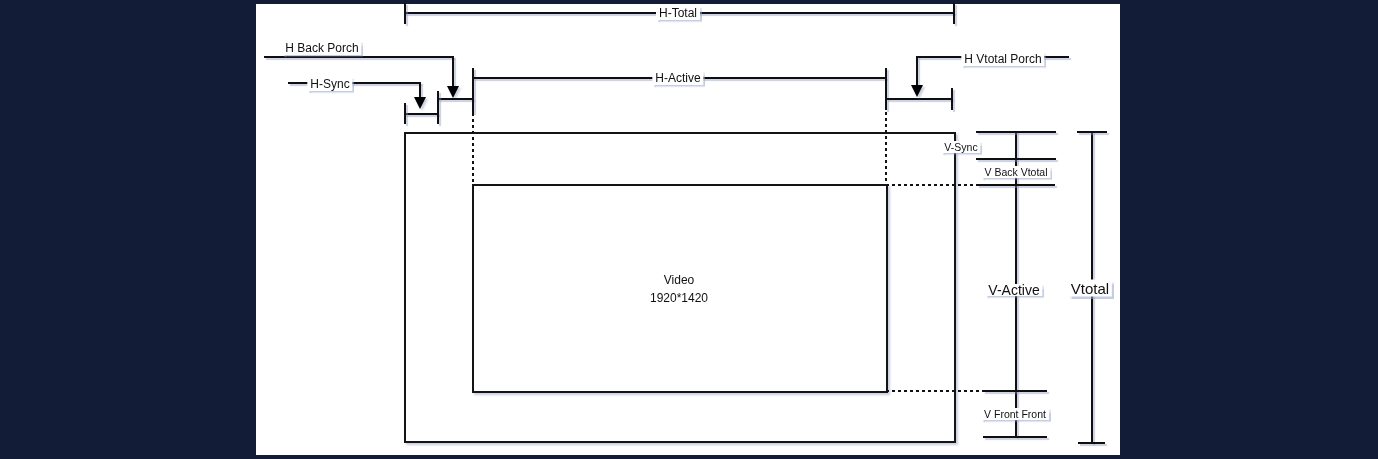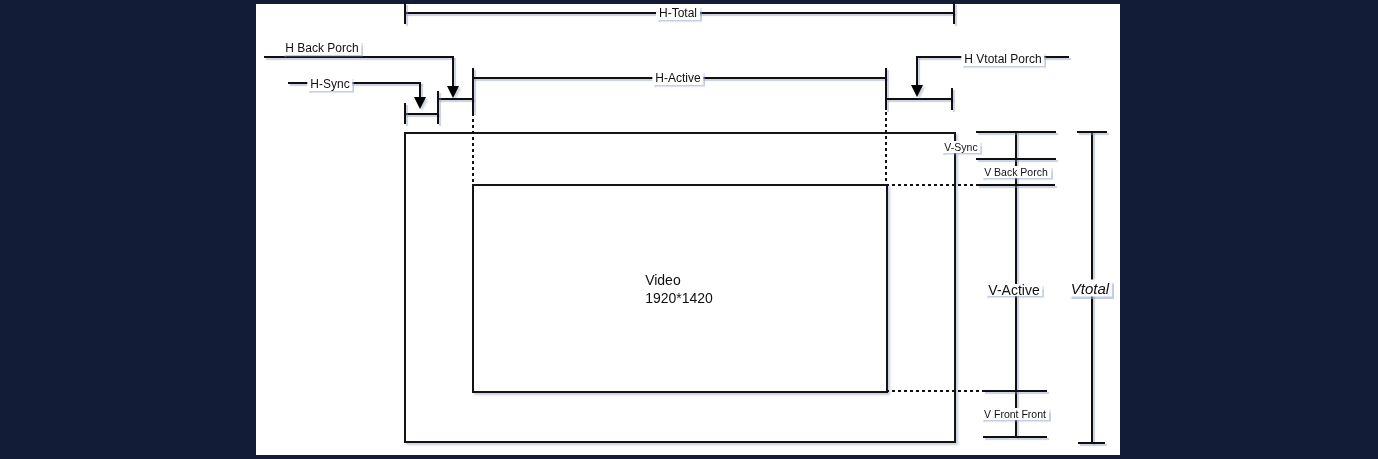--- a/index.html
+++ b/index.html
@@ -32,22 +32,22 @@
     filter:drop-shadow(2px 2px 1px rgba(132,147,191,0.45));}
   
   .lbl{
     position:absolute;transform:translate(-50%,-50%);
     background:#ffffff;color:#101010;
     font-size:12px;line-height:14px;white-space:nowrap;
     padding:0 3px;
     box-shadow:2px 2px 1px rgba(150,164,204,0.55);
   }
   .lbl.sm{font-size:10.5px;line-height:12px;}
-  .lbl.lg{font-size:15px;line-height:17px;font-style:italic;}
-  .lbl.center-text{text-align:left;font-size:14px;line-height:18px;box-shadow:none;}
+  .lbl.lg{font-size:15px;line-height:17px;}
+  .lbl.center-text{text-align:center;font-size:12px;line-height:18px;box-shadow:none;}
 </style>
 </head>
 <body>
 
 <div class="canvas"></div>
 
 <div class="layer">
 
   <div class="ln h" style="left:404px;top:12px;width:550px;"></div>
   <div class="ln v" style="left:404px;top:3px;height:21px;"></div>
@@ -94,21 +94,21 @@
   <div class="dash h" style="left:886px;top:184px;width:92px;"></div>
   <div class="dash h" style="left:886px;top:390px;width:97px;"></div>
 
   <div class="ln v" style="left:1015px;top:131px;height:306px;"></div>
   <div class="ln h" style="left:976px;top:131px;width:80px;"></div>
   <div class="ln h" style="left:976px;top:158px;width:80px;"></div>
   <div class="ln h" style="left:977px;top:184px;width:78px;"></div>
   <div class="ln h" style="left:983px;top:390px;width:64px;"></div>
   <div class="ln h" style="left:983px;top:436px;width:64px;"></div>
   <span class="lbl sm" style="left:961px;top:147px;">V-Sync</span>
-  <span class="lbl sm" style="left:1016px;top:172px;">V Back Porch</span>
+  <span class="lbl sm" style="left:1016px;top:172px;">V Back Vtotal</span>
   <span class="lbl sm" style="left:1014px;top:290px;font-size:14px;">V-Active</span>
   <span class="lbl sm" style="left:1015px;top:414px;">V Front Front</span>
 
   <div class="ln v" style="left:1091px;top:131px;height:312px;"></div>
   <div class="ln h" style="left:1077px;top:131px;width:30px;"></div>
   <div class="ln h" style="left:1078px;top:442px;width:27px;"></div>
   <span class="lbl lg" style="left:1090px;top:288px;">Vtotal</span>
 
 </div>
 

